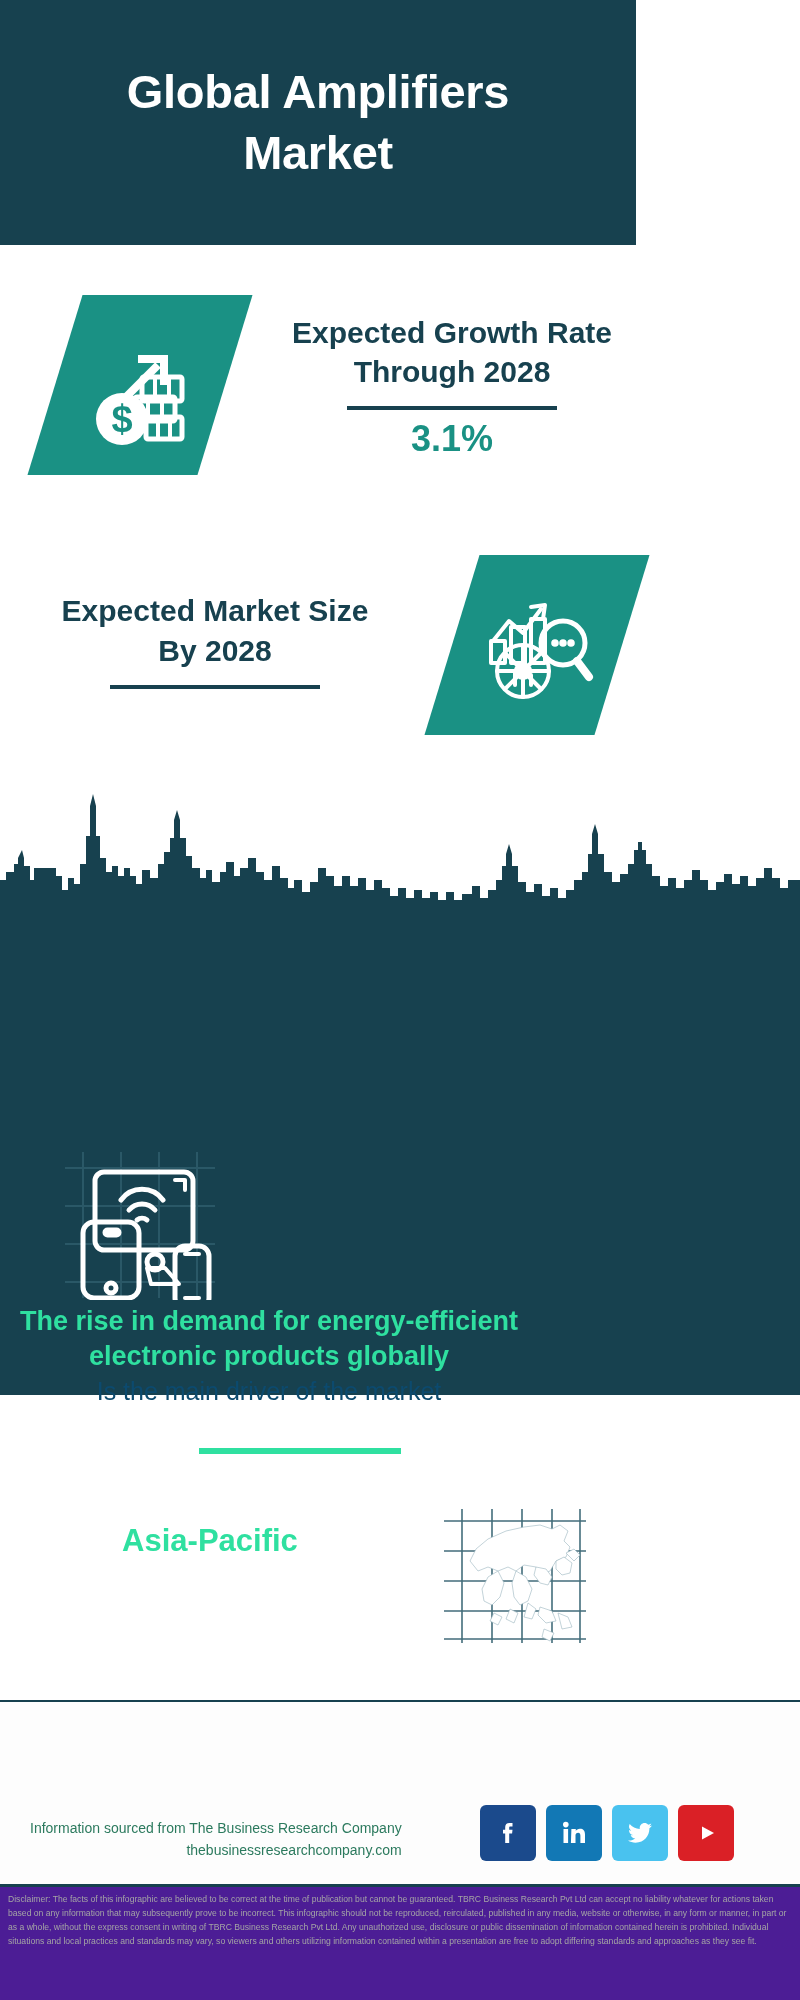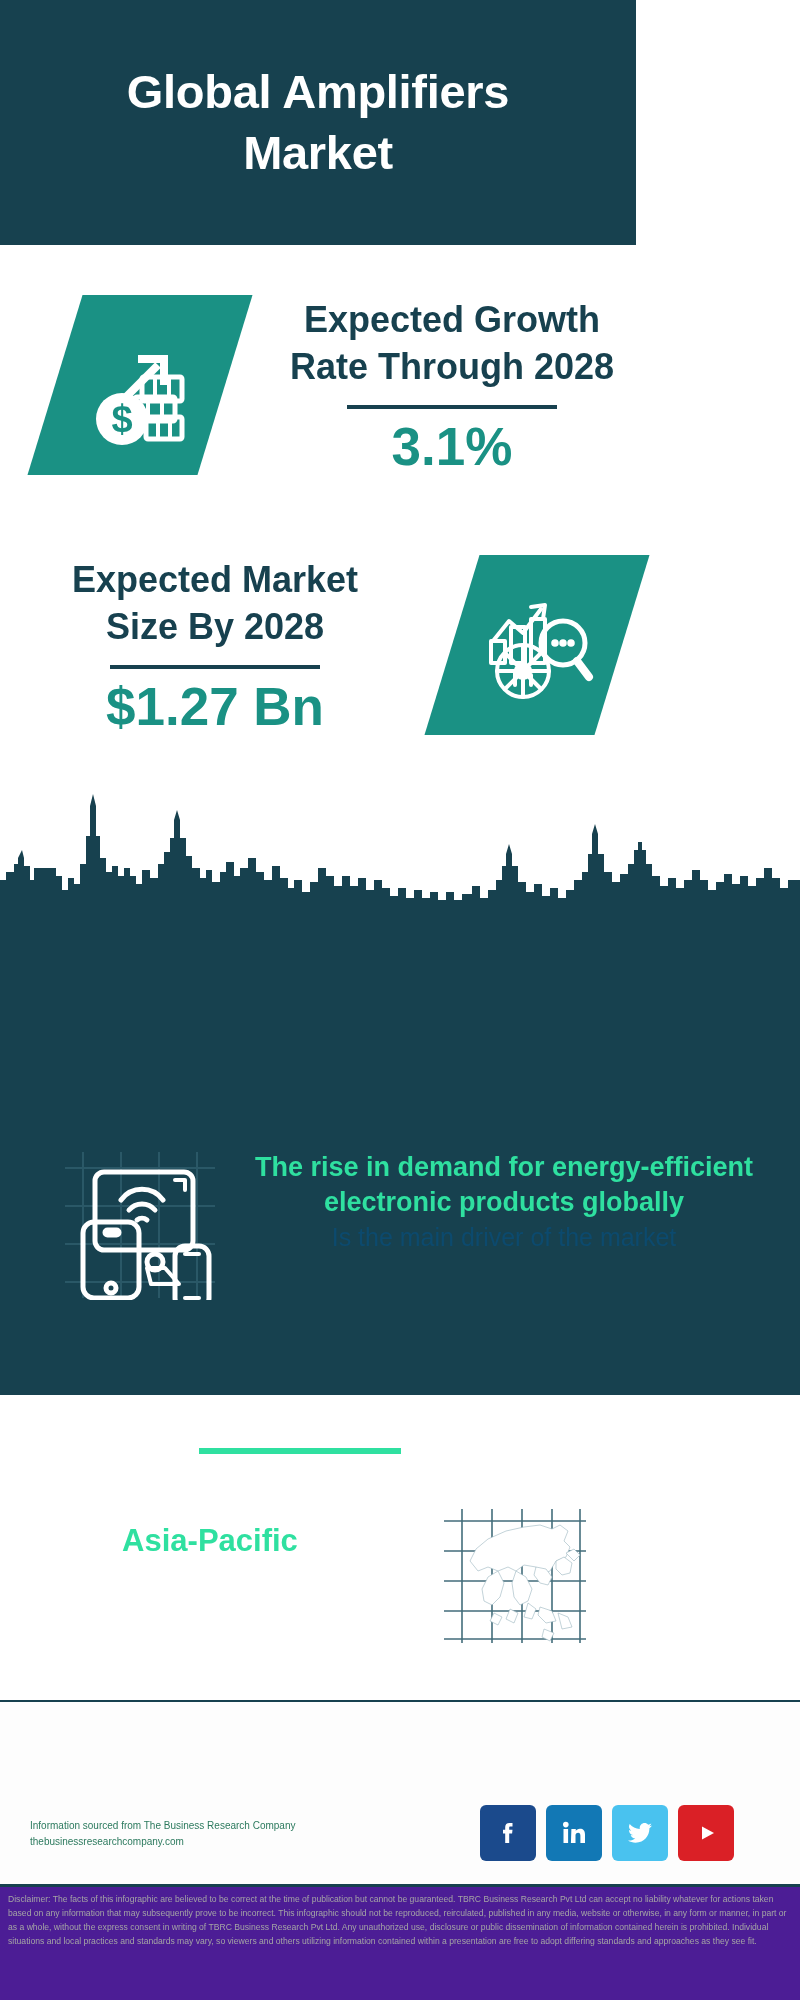--- a/index.html
+++ b/index.html
@@ -64,33 +64,33 @@
   .row1 .para { width: 170px; height: 180px; margin-left: 55px; }
   .row1 .stat-text { margin-left: 52px; width: 350px; text-align: center; }
 
   
   .row2 { top: 310px; left: 0; width: 800px; gap: 20px; }
   .row2 .stat-text { margin-left: 50px; width: 330px; text-align: center; }
   .row2 .para { width: 170px; height: 180px; margin-left: 52px; }
 
   .stat-label {
     color: #17414f;
-    font-size: 36px;
+    font-size: 30px;
     font-weight: bold;
     line-height: 1.32;
   }
   .stat-rule {
     width: 210px;
     height: 4px;
     background: #17414f;
     margin: 14px auto 10px auto;
   }
   .stat-value {
     color: #1a9184;
-    font-size: 53px;
+    font-size: 36px;
     font-weight: bold;
     line-height: 1.05;
   }
 
   
   .skyline {
     position: absolute;
     top: 780px; left: 0;
     width: 800px;
     height: 130px;
@@ -105,20 +105,21 @@
     height: 487px;
     background: #17414f;
   }
 
   .driver {
     position: absolute;
     top: 1150px; left: 0;
     width: 800px;
     display: flex;
     align-items: flex-start;
+    flex-direction: column;
   }
   .driver-icon { width: 180px; margin-left: 55px; flex: none; }
   .driver-text { width: 530px; margin-left: 4px; text-align: center; }
   .hl-green {
     color: #2fe0a0;
     font-size: 27px;
     font-weight: bold;
     line-height: 1.28;
     display: block;
   }
@@ -167,22 +168,23 @@
     width: 800px;
     height: 185px;
     background: #fdfdfd;
     border-top: 2px solid #17414f;
   }
   .source-block {
     position: absolute;
     top: 1818px;
     left: 30px;
     color: #2c7a5e;
-    font-size: 10px;
+    font-size: 14px;
     line-height: 1.55;
+    text-align: right;
   }
   .socials {
     position: absolute;
     top: 1805px;
     left: 480px;
     display: flex;
     gap: 10px;
   }
   .sicon {
     width: 56px; height: 56px;
@@ -250,21 +252,20 @@
         <div class="stat-label">Expected Growth Rate Through 2028</div>
         <div class="stat-rule"></div>
         <div class="stat-value">3.1%</div>
       </div>
     </div>
 
     <div class="stat-row row2">
       <div class="stat-text">
         <div class="stat-label">Expected Market Size By 2028</div>
         <div class="stat-rule"></div>
-        <div class="stat-value">$1.27 Bn</div>
       </div>
       <div class="para">
         <svg width="120" height="120" viewBox="0 0 120 120">
           <g fill="none" stroke="#ffffff" stroke-width="4" stroke-linecap="round" stroke-linejoin="round">
 
             <polyline points="16,56 32,36 46,48 64,24"></polyline>
             <polyline points="54,22 68,20 66,34"></polyline>
 
             <rect x="14" y="56" width="14" height="22"></rect>
             <rect x="34" y="42" width="14" height="36"></rect>

